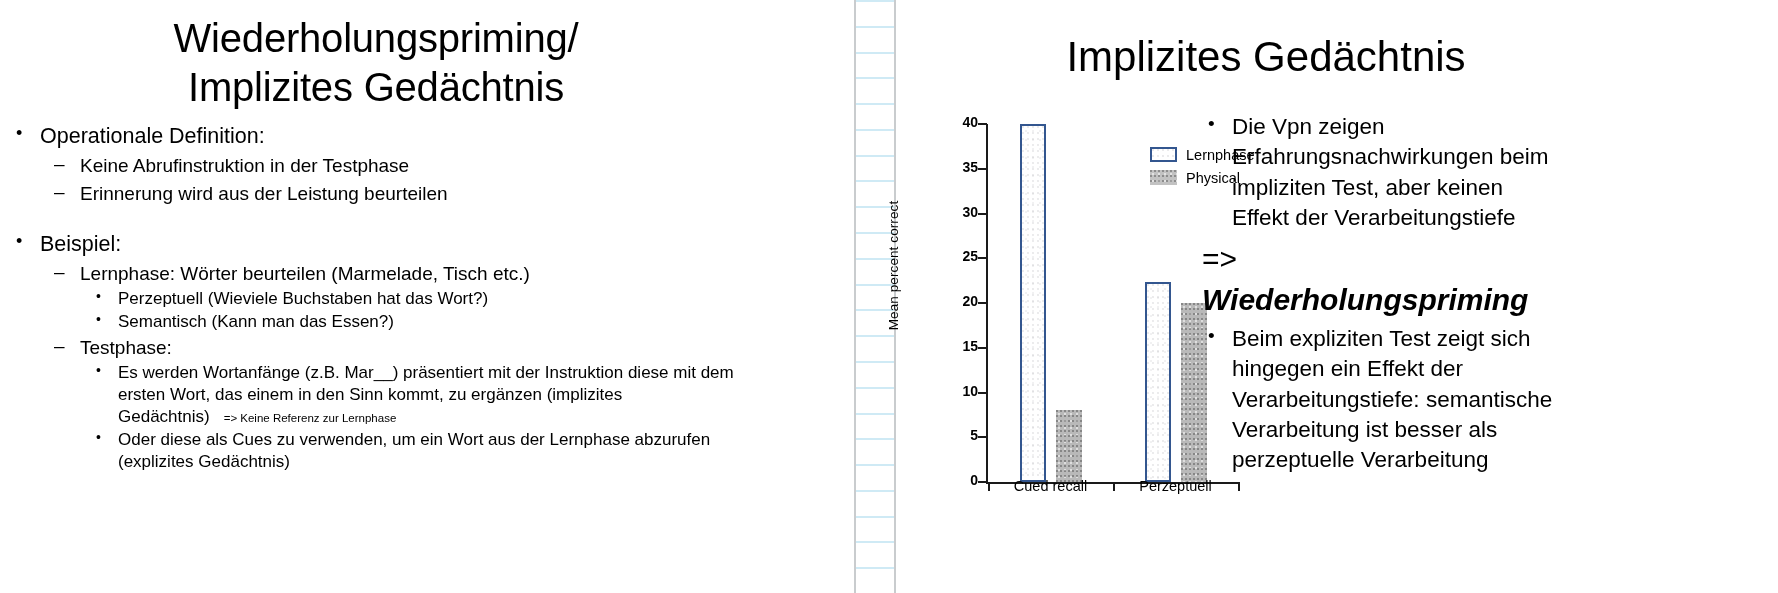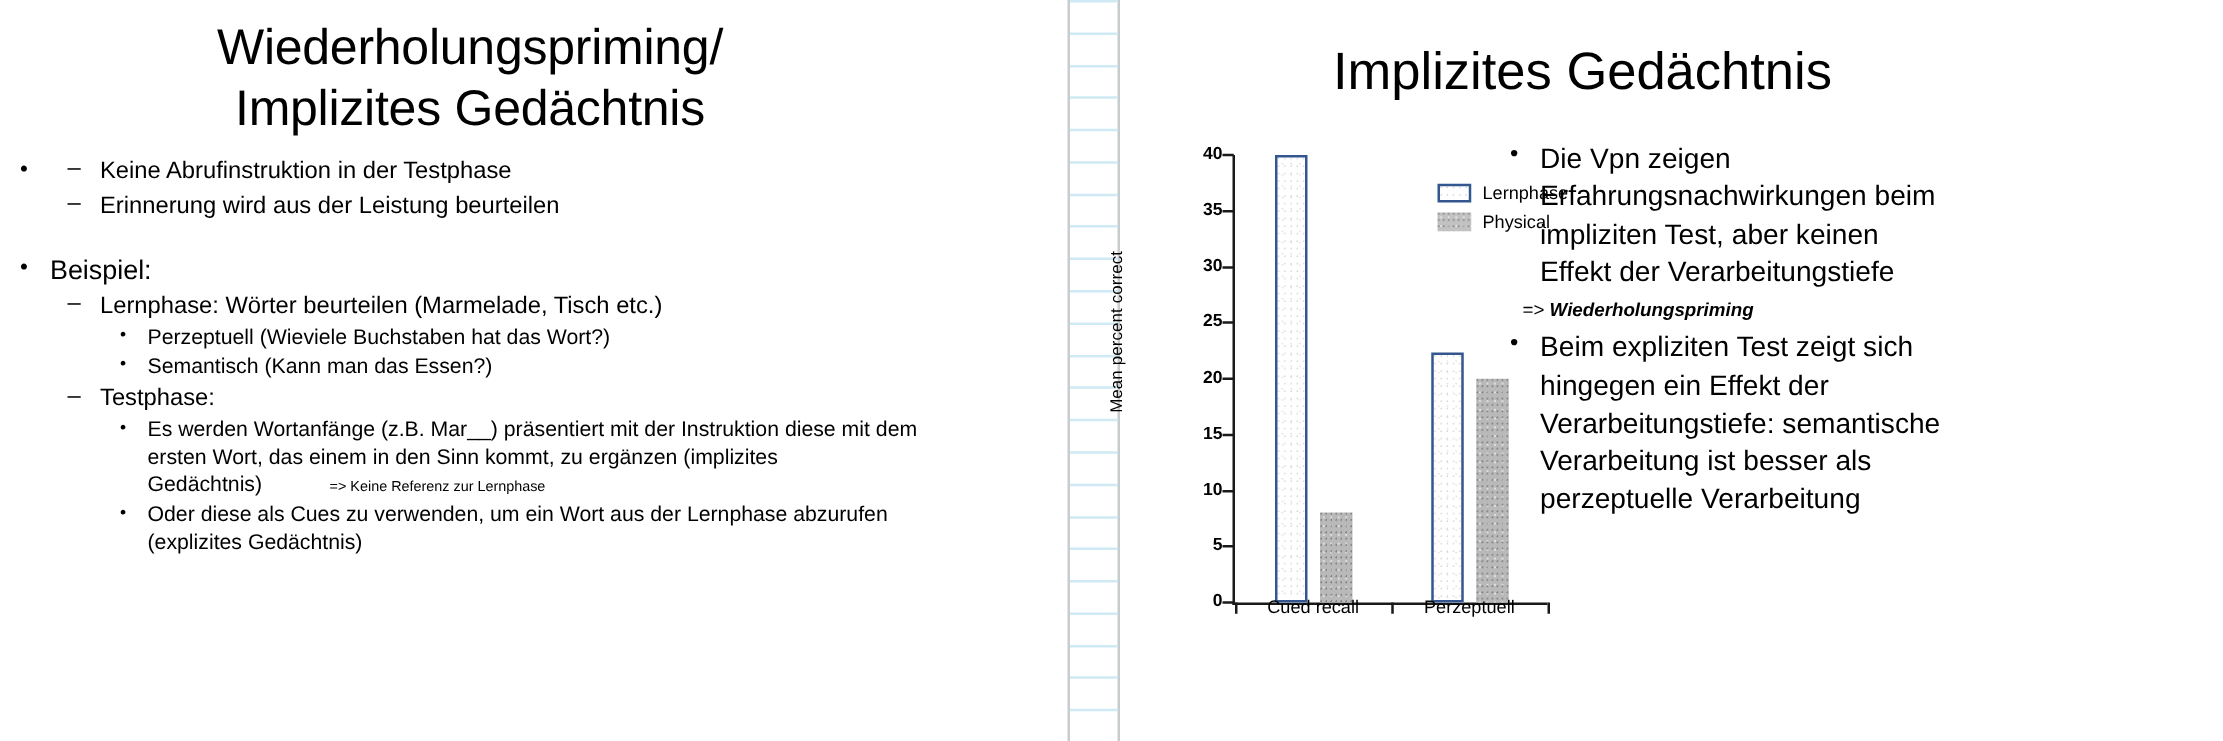--- a/index.html
+++ b/index.html
@@ -35,21 +35,21 @@
     padding-left:40px;margin:2px 0 1px 0;
   }
   li.b2>.mk{position:absolute;left:14px;top:-2px;font-size:19px;}
   ul.lv3{list-style:none;margin:0;padding:0;}
   li.b3{
     position:relative;font-size:17px;line-height:1.30;
     padding-left:38px;margin:1px 0 0 0;
   }
   li.b3>.mk{position:absolute;left:16px;top:-1px;font-size:14px;}
   .gap{height:21px;}
-  .tiny-note{font-size:11.5px;white-space:nowrap;padding-left:14px;margin-left:40px;}
+  .tiny-note{font-size:11.5px;white-space:nowrap;padding-left:14px;}
   .inline-wrap{display:inline;}
 
   
   .grid-strip{
     position:absolute;left:854px;top:0;width:42px;height:593px;
     border-left:2px solid #c9ccce;border-right:2px solid #c9ccce;
     background:#ffffff;box-sizing:border-box;
   }
   .grid-strip .hline{
     position:absolute;left:0;width:100%;height:2px;background:#cfeaf5;
@@ -114,40 +114,41 @@
       radial-gradient(circle at 1px 1px, rgba(70,70,70,.45) .7px, transparent .9px),
       radial-gradient(circle at 3px 4px, rgba(255,255,255,.55) .7px, transparent .9px);
     background-size:4px 5px,6px 7px;
   }
   .legend-txt{font-size:14.5px;}
 
   
   .right-text{position:absolute;left:306px;top:112px;width:360px;}
   .rb{position:relative;font-size:22.5px;line-height:1.345;padding-left:30px;margin-bottom:2px;}
   .rb>.mk{position:absolute;left:6px;top:-1px;font-size:19px;}
-  .arrow-line{font-size:15px;line-height:1.35;font-weight:700;font-style:italic;margin:6px 0 4px 16px;}
+  .arrow-line{font-size:30px;line-height:1.35;font-weight:700;font-style:italic;margin:6px 0 4px 0;}
   .arrow-line .pfx{font-weight:400;font-style:normal;}
 </style>
 </head>
 <body>
 
 <div class="stage">
 
   <div class="left-slide">
 
     <div class="title-left">
       <span>Wiederholungspriming/</span>
       <span class="l2">Implizites Gedächtnis</span>
     </div>
 
     <div class="body-left">
       <ul class="lv1">
 
         <li class="b1">
           <span class="mk">•</span>
+          <span>Operationale Definition:</span>
           <ul class="lv2">
             <li class="b2">
               <span class="mk">–</span>
               <span>Keine Abrufinstruktion in der Testphase</span>
             </li>
             <li class="b2">
               <span class="mk">–</span>
               <span>Erinnerung wird aus der Leistung beurteilen</span>
             </li>
           </ul>

